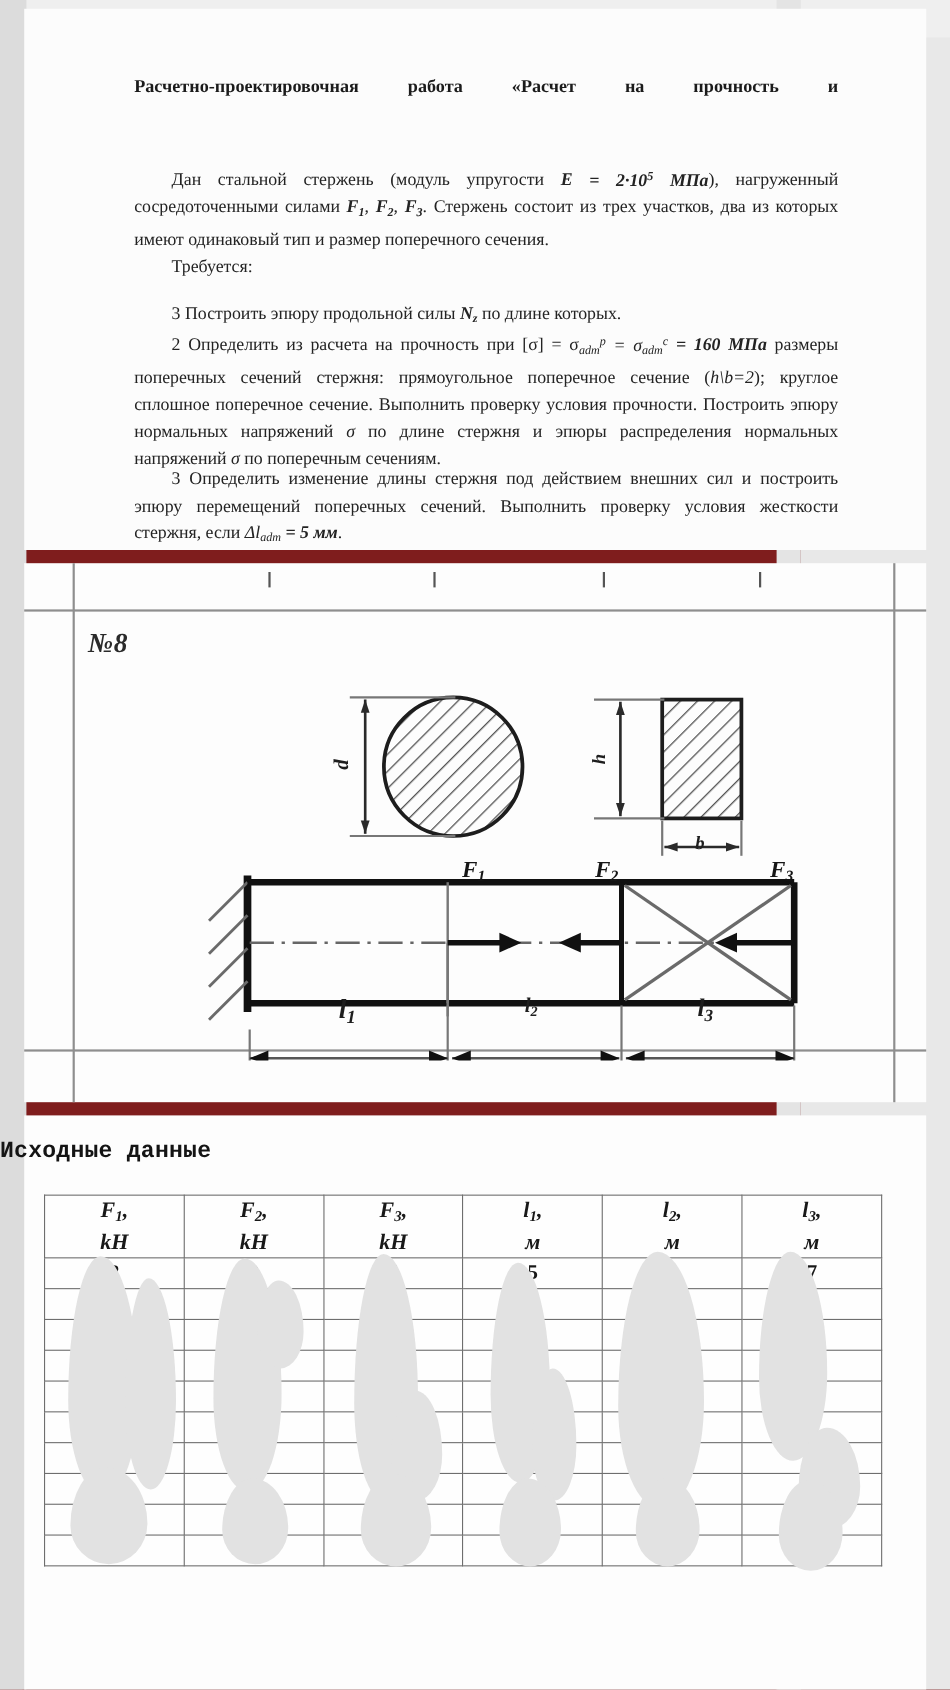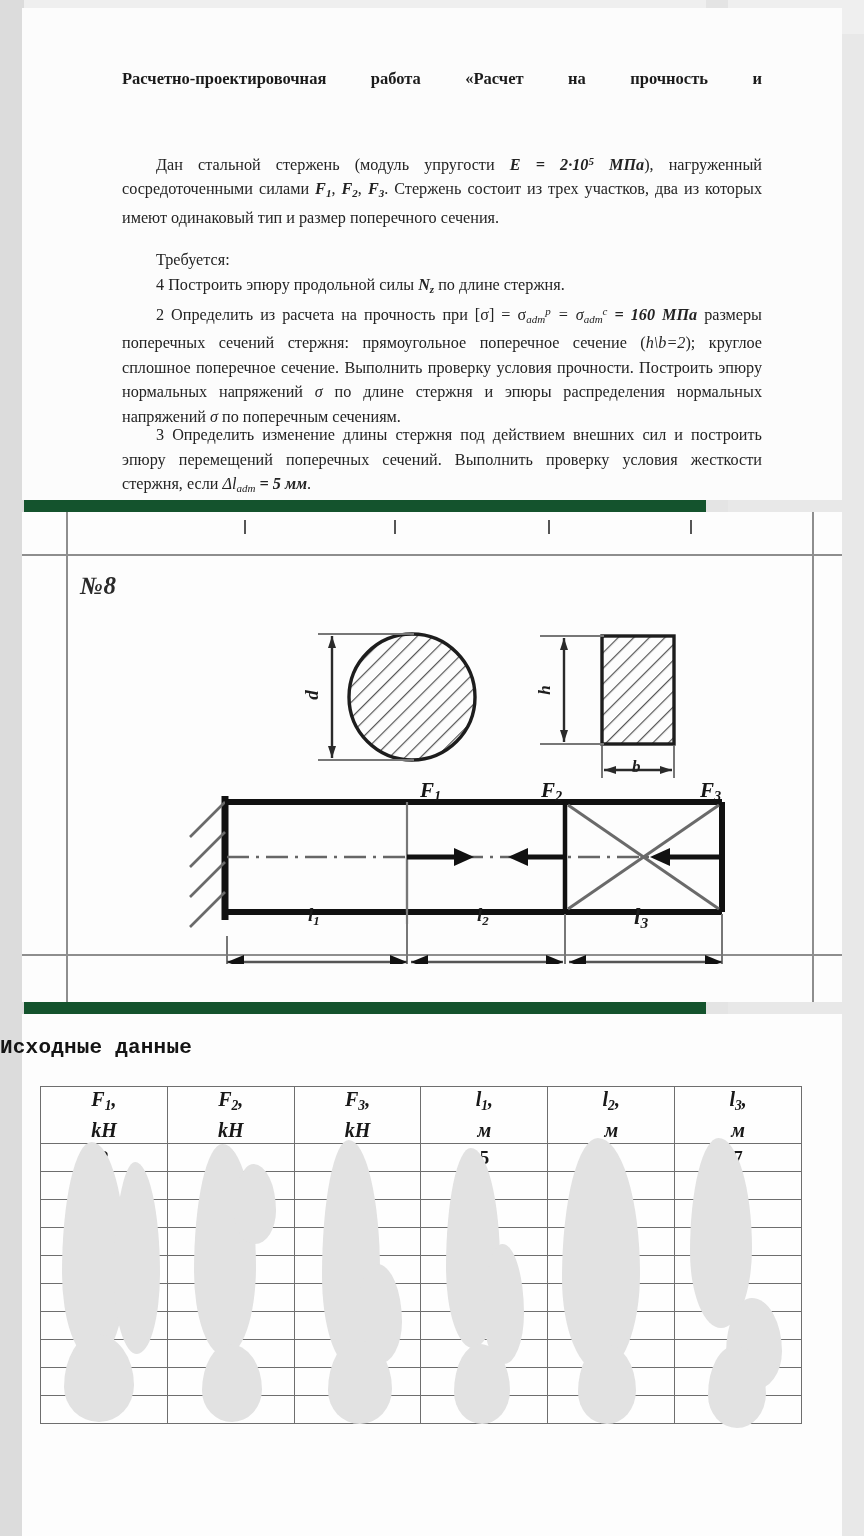--- a/index.html
+++ b/index.html
@@ -4,21 +4,21 @@
 <style>
   html,body{margin:0;padding:0;}
   body{
     width:864px;height:1536px;
     background:#e8e8e8;
     font-family:"Liberation Serif", serif;
     color:#1a1a1a;
     overflow:hidden;
     position:relative;
   }
-  .page{position:relative;width:728px;height:1536px;background:#14532d;border-radius:24px;}
+  .page{position:relative;width:728px;height:1536px;background:#7f1d1d;border-radius:24px;}
 
   
   .panel{position:absolute;background:#fdfdfd;box-shadow:0 0 0 0 rgba(0,0,0,0);}
 
   
   #panel-text{left:22px;top:8px;width:820px;height:492px;background:#fcfcfc;}
   .doc-title{
     position:absolute;left:100px;top:58px;width:640px;
     font-weight:bold;font-size:16.5px;line-height:25px;
     text-align:justify;text-align-last:justify;
@@ -29,21 +29,21 @@
     position:absolute;font-size:16.2px;line-height:24.5px;
     text-align:justify;color:#232323;
     width:640px;left:100px;
   }
   .para i{font-style:italic;}
   .para b{font-weight:bold;}
   .ind{display:inline-block;width:34px;}
   sub{font-size:.68em;vertical-align:-0.28em;}
   sup{font-size:.68em;vertical-align:0.5em;}
   .p1{top:140px;}
-  .p2{top:240px;}
+  .p2{top:222px;}
   .p3{top:265px;}
   .p4{top:290px;}
   .p5{top:415px;}
 
   
   #panel-draw{left:22px;top:512px;width:820px;height:490px;background:#fdfdfd;}
   .rule-h{position:absolute;background:#8e8e8e;height:2px;}
   .rule-v{position:absolute;background:#8e8e8e;width:2px;}
   .tick{position:absolute;width:2px;height:14px;background:#555;}
   .numlabel{
@@ -113,21 +113,21 @@
 
     <div class="para p1">
       <span class="ind"></span><span>Дан стальной стержень (модуль упругости </span><i><b><span>E</span></b></i><i><b><span> = 2·10</span><sup>5</sup><span> МПа</span></b></i><span>), нагруженный сосредоточенными силами </span><i><b><span>F</span><sub>1</sub></b></i>, <i><b><span>F</span><sub>2</sub></b></i>, <i><b><span>F</span><sub>3</sub></b></i><span>. Стержень состоит из трех участков, два из которых имеют одинаковый тип и размер поперечного сечения.</span>
     </div>
 
     <div class="para p2">
       <span class="ind"></span><span>Требуется:</span>
     </div>
 
     <div class="para p3">
-      <span class="ind"></span><span>4 Построить эпюру продольной силы </span><i><b><span>N</span><sub>z</sub></b></i><span> по длине стержня.</span>
+      <span class="ind"></span><span>3 Построить эпюру продольной силы </span><i><b><span>N</span><sub>z</sub></b></i><span> по длине которых.</span>
     </div>
 
     <div class="para p4">
       <span class="ind"></span><span>2 Определить из расчета на прочность при [σ] = σ</span><i><sub>adm</sub><sup>p</sup></i><i><span> = σ</span><sub>adm</sub><sup>c</sup></i><i><b><span> = 160 МПа</span></b></i><span> размеры поперечных сечений стержня: прямоугольное поперечное сечение (</span><i><span>h\b=2</span></i><span>); круглое сплошное поперечное сечение. Выполнить проверку условия прочности. Построить эпюру нормальных напряжений </span><i><span>σ</span></i><span> по длине стержня и эпюры распределения нормальных напряжений </span><i><span>σ</span></i><span> по поперечным сечениям.</span>
     </div>
 
     <div class="para p5">
       <span class="ind"></span><span>3 Определить изменение длины стержня под действием внешних сил и построить эпюру перемещений поперечных сечений. Выполнить проверку условия жесткости стержня, если </span><i><span>Δl</span><sub>adm</sub></i><i><b><span> = 5 мм</span></b></i><span>.</span>
     </div>
   </div>
@@ -247,21 +247,21 @@
     <div class="force-lbl" style="left:398px;top:234px;">
       <i><span>F</span><sub>1</sub></i>
     </div>
     <div class="force-lbl" style="left:519px;top:234px;">
       <i><span>F</span><sub>2</sub></i>
     </div>
     <div class="force-lbl" style="left:678px;top:234px;">
       <i><span>F</span><sub>3</sub></i>
     </div>
 
-    <div class="dim-lbl" style="left:286px;top:392px;font-size:19px;">
+    <div class="dim-lbl" style="left:286px;top:392px;font-size:25px;">
       <i><span>l</span><sub>1</sub></i>
     </div>
     <div class="dim-lbl" style="left:455px;top:392px;font-size:19px;">
       <i><span>l</span><sub>2</sub></i>
     </div>
     <div class="dim-lbl" style="left:612px;top:392px;font-size:23px;">
       <i><span>l</span><sub>3</sub></i>
     </div>
   </div>
 

